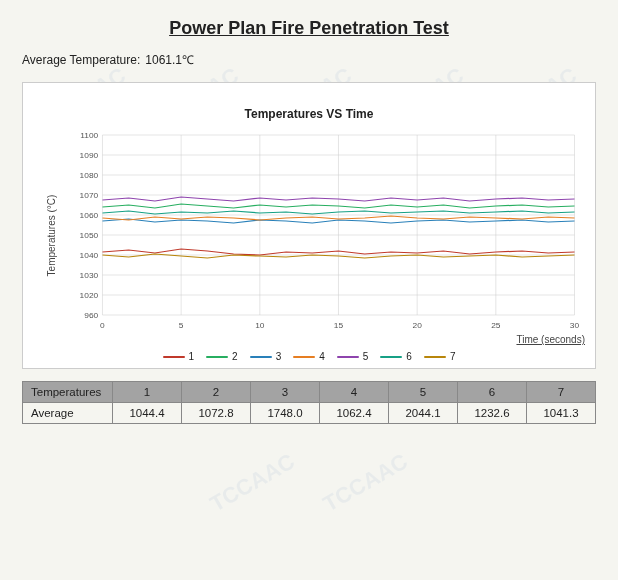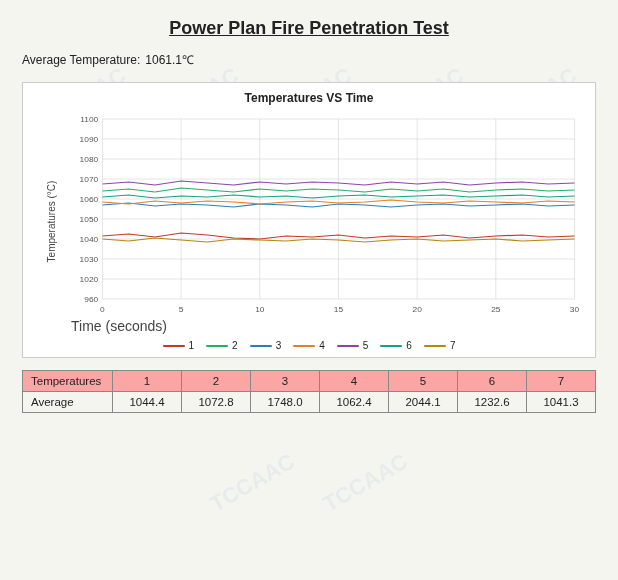--- a/index.html
+++ b/index.html
@@ -48,21 +48,21 @@
     }
     .info-row {
       font-size: 12px;
       margin-bottom: 4px;
     }
     .info-label { display: inline-block; width: 120px; }
     .chart-section {
       margin-top: 14px;
       background: #fff;
       border: 1px solid #ccc;
-      padding: 8px 10px 6px 10px;
+      padding: 24px 10px 6px 10px;
     }
     .chart-title {
       text-align: center;
       font-size: 12px;
       font-weight: bold;
       margin-bottom: 4px;
     }
     .legend {
       display: flex;
       flex-direction: row;
@@ -87,21 +87,21 @@
       border-collapse: collapse;
       font-size: 11.5px;
     }
     .table-section th, .table-section td {
       border: 1px solid #888;
       padding: 4px 8px;
       text-align: center;
     }
     .table-section th {
       font-weight: normal;
-      background: #fca5a5;
+      background: #a3a3a3;
     }
     .table-section td:first-child, .table-section th:first-child {
       text-align: left;
       width: 90px;
     }
   </style>
 </head>
 <body>
 
 <div class="watermark">
@@ -187,21 +187,21 @@
           <polyline points="30,93 55,95 80,92 105,94 130,92 155,93 180,95 205,93 230,92 255,94 280,93 305,91 330,93 355,94 380,92 405,93 430,94 455,92 480,93" fill="none" stroke="#e67e22" stroke-width="1.2"></polyline>
 
           <polyline points="30,88 55,86 80,89 105,87 130,88 155,86 180,88 205,87 230,89 255,87 280,86 305,88 330,87 355,86 380,88 405,87 430,86 455,88 480,87" fill="none" stroke="#16a085" stroke-width="1.2"></polyline>
 
           <polyline points="30,82 55,80 80,83 105,79 130,81 155,83 180,80 205,82 230,80 255,81 280,83 305,80 330,82 355,80 380,83 405,81 430,80 455,82 480,81" fill="none" stroke="#27ae60" stroke-width="1.2"></polyline>
 
           <polyline points="30,75 55,73 80,76 105,72 130,74 155,76 180,73 205,75 230,73 255,74 280,76 305,73 330,75 355,73 380,76 405,74 430,73 455,75 480,74" fill="none" stroke="#8e44ad" stroke-width="1.2"></polyline>
 
         </svg>
         
-        <div style="text-align:left; font-size:14px; color:#444; margin-top:-4px;">Time (seconds)</div>
+        <div style="text-align:right; font-size:10px; color:#444; margin-top:-4px;text-decoration:underline;">Time (seconds)</div>
       </div>
     </div>
 
     <div class="legend">
       <div class="legend-item">
         <div class="legend-line" style="background:#c0392b;"></div>
         <span>1</span>
       </div>
       <div class="legend-item">
         <div class="legend-line" style="background:#27ae60;"></div>

